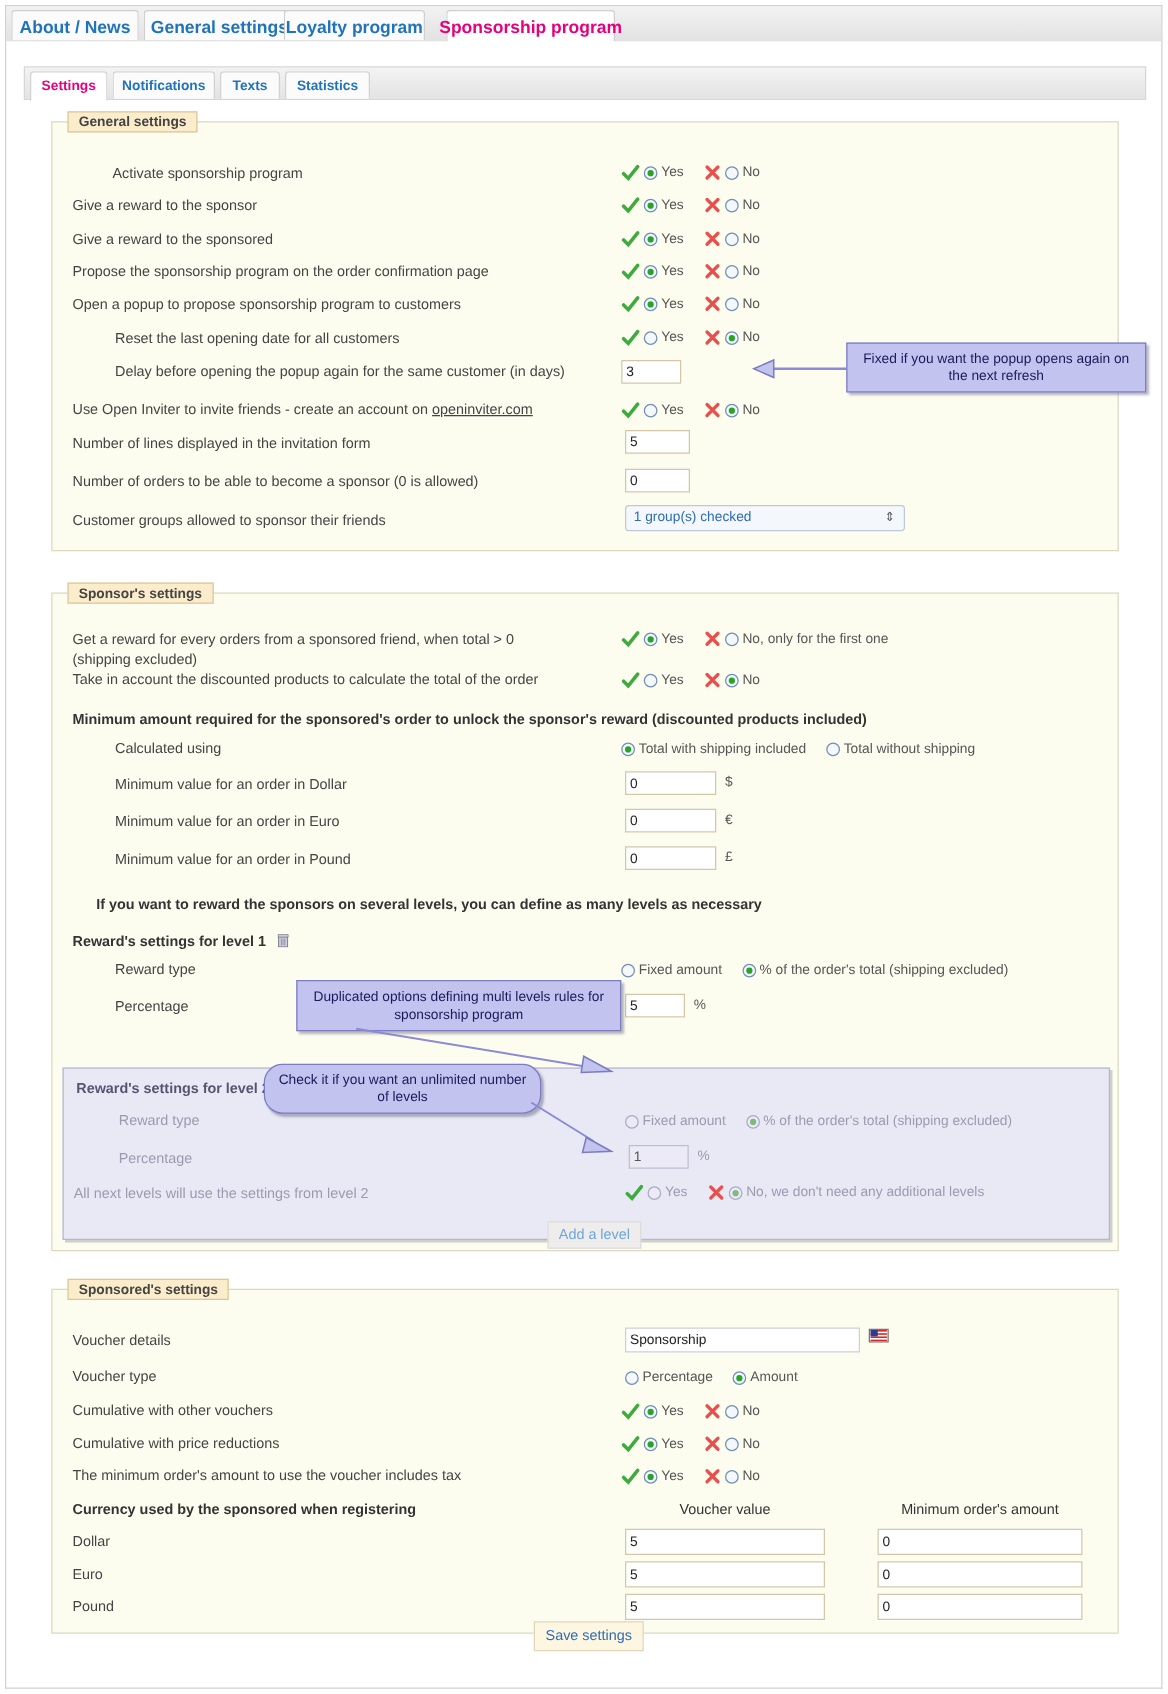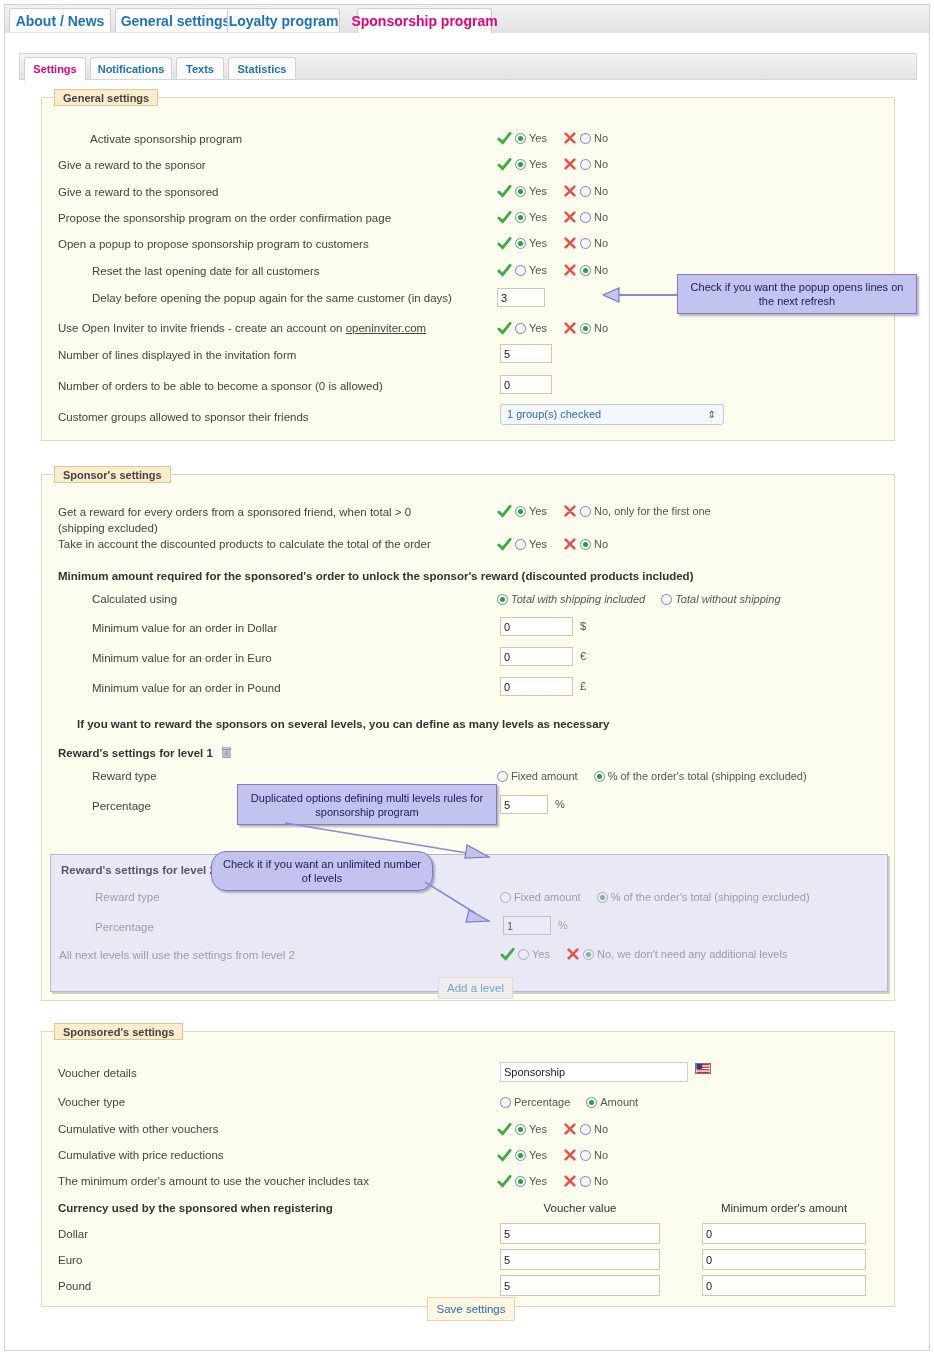--- a/index.html
+++ b/index.html
@@ -284,21 +284,21 @@
         <span>1 group(s) checked</span>
         <span class="arrow">⇕</span>
       </div>
     </div>
 
     <svg class="cosvg" style="left:596px;top:252px;width:90px;height:20px;" viewBox="0 0 90 20">
       <path d="M86 10 L18 10" stroke="#8a8ad6" stroke-width="2" fill="none"></path>
       <path d="M2 10 L18 3 L18 17 Z" fill="#c3c3f0" stroke="#7c7cc0" stroke-width="1.2"></path>
     </svg>
     <div class="callout" style="left:672px;top:241px;width:240px;height:40px;">
-      <span>Check if you want the popup opens lines on the next refresh</span>
+      <span>Fixed if you want the popup opens again on the next refresh</span>
     </div>
 
     <div class="fs" style="left:36px;top:441px;width:854px;height:527px;">
       <div class="fs-legend">Sponsor's settings</div>
 
       <div class="lbl" style="left:16px;top:31px;">Get a reward for every orders from a sponsored friend, when total &gt; 0</div>
       <div class="lbl" style="left:16px;top:47px;">(shipping excluded)</div>
       <div class="lbl" style="left:16px;top:63px;">Take in account the discounted products to calculate the total of the order</div>
 
       <div class="ynrow" style="left:455px;top:28px;">
@@ -323,21 +323,21 @@
         <svg class="cross" viewBox="0 0 16 16">
             <path d="M3 3 L13 13 M13 3 L3 13" stroke="#e8504d" stroke-width="3" fill="none" stroke-linecap="round"></path>
           </svg>
         <span class="radio on"></span>
         <span class="rtxt">No</span>
       </div>
 
       <div class="hr-note" style="left:16px;top:95px;">Minimum amount required for the sponsored's order to unlock the sponsor's reward (discounted products included)</div>
 
       <div class="lbl" style="left:50px;top:118px;">Calculated using</div>
-      <div class="ynrow" style="left:455px;top:116px;font-style:italic;">
+      <div class="ynrow" style="left:455px;top:116px;">
         <span class="radio on"></span>
         <span class="rtxt">Total with shipping included</span>
         <span class="radio" style="margin-left:14px;"></span>
         <span class="rtxt">Total without shipping</span>
       </div>
 
       <div class="lbl" style="left:50px;top:147px;">Minimum value for an order in Dollar</div>
       <input class="inp" style="left: 458px; top: 142px; width: 73px;" value="0">
       <div class="unit" style="left:538px;top:145px;">$</div>
 

